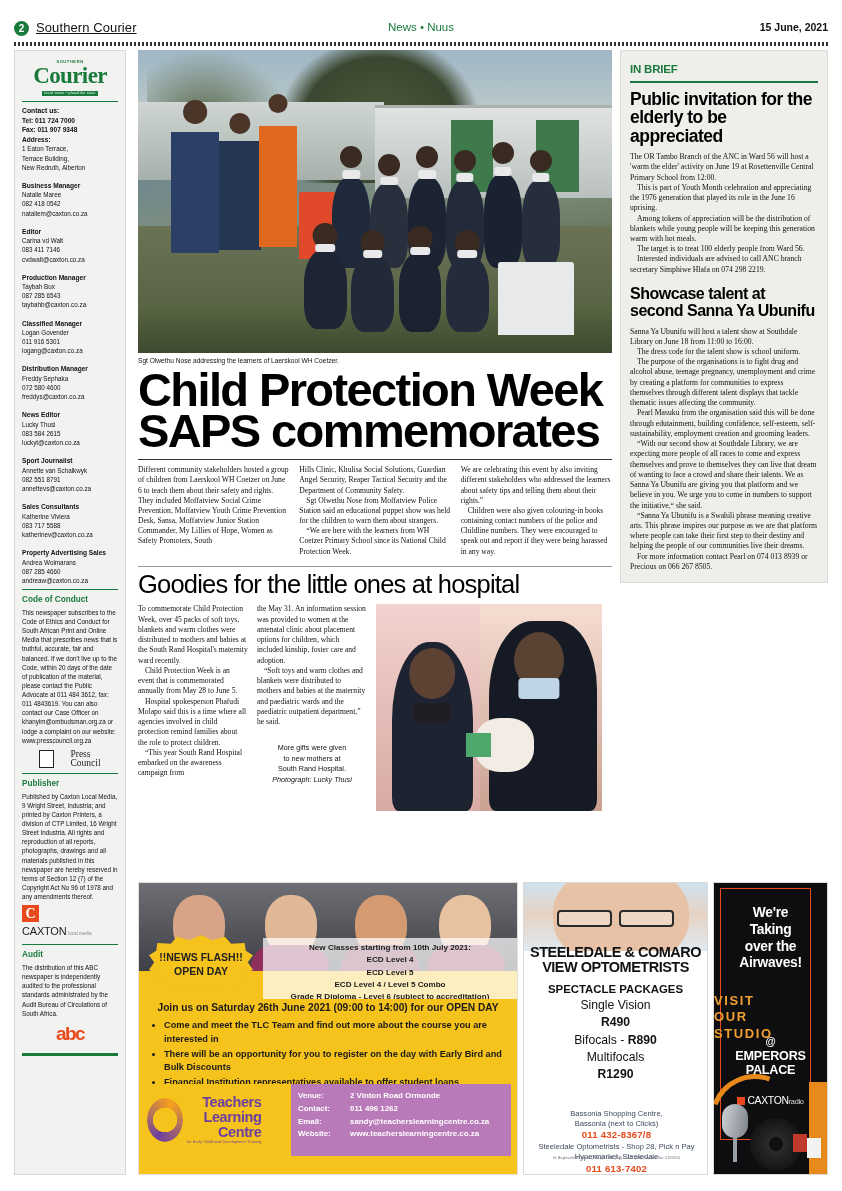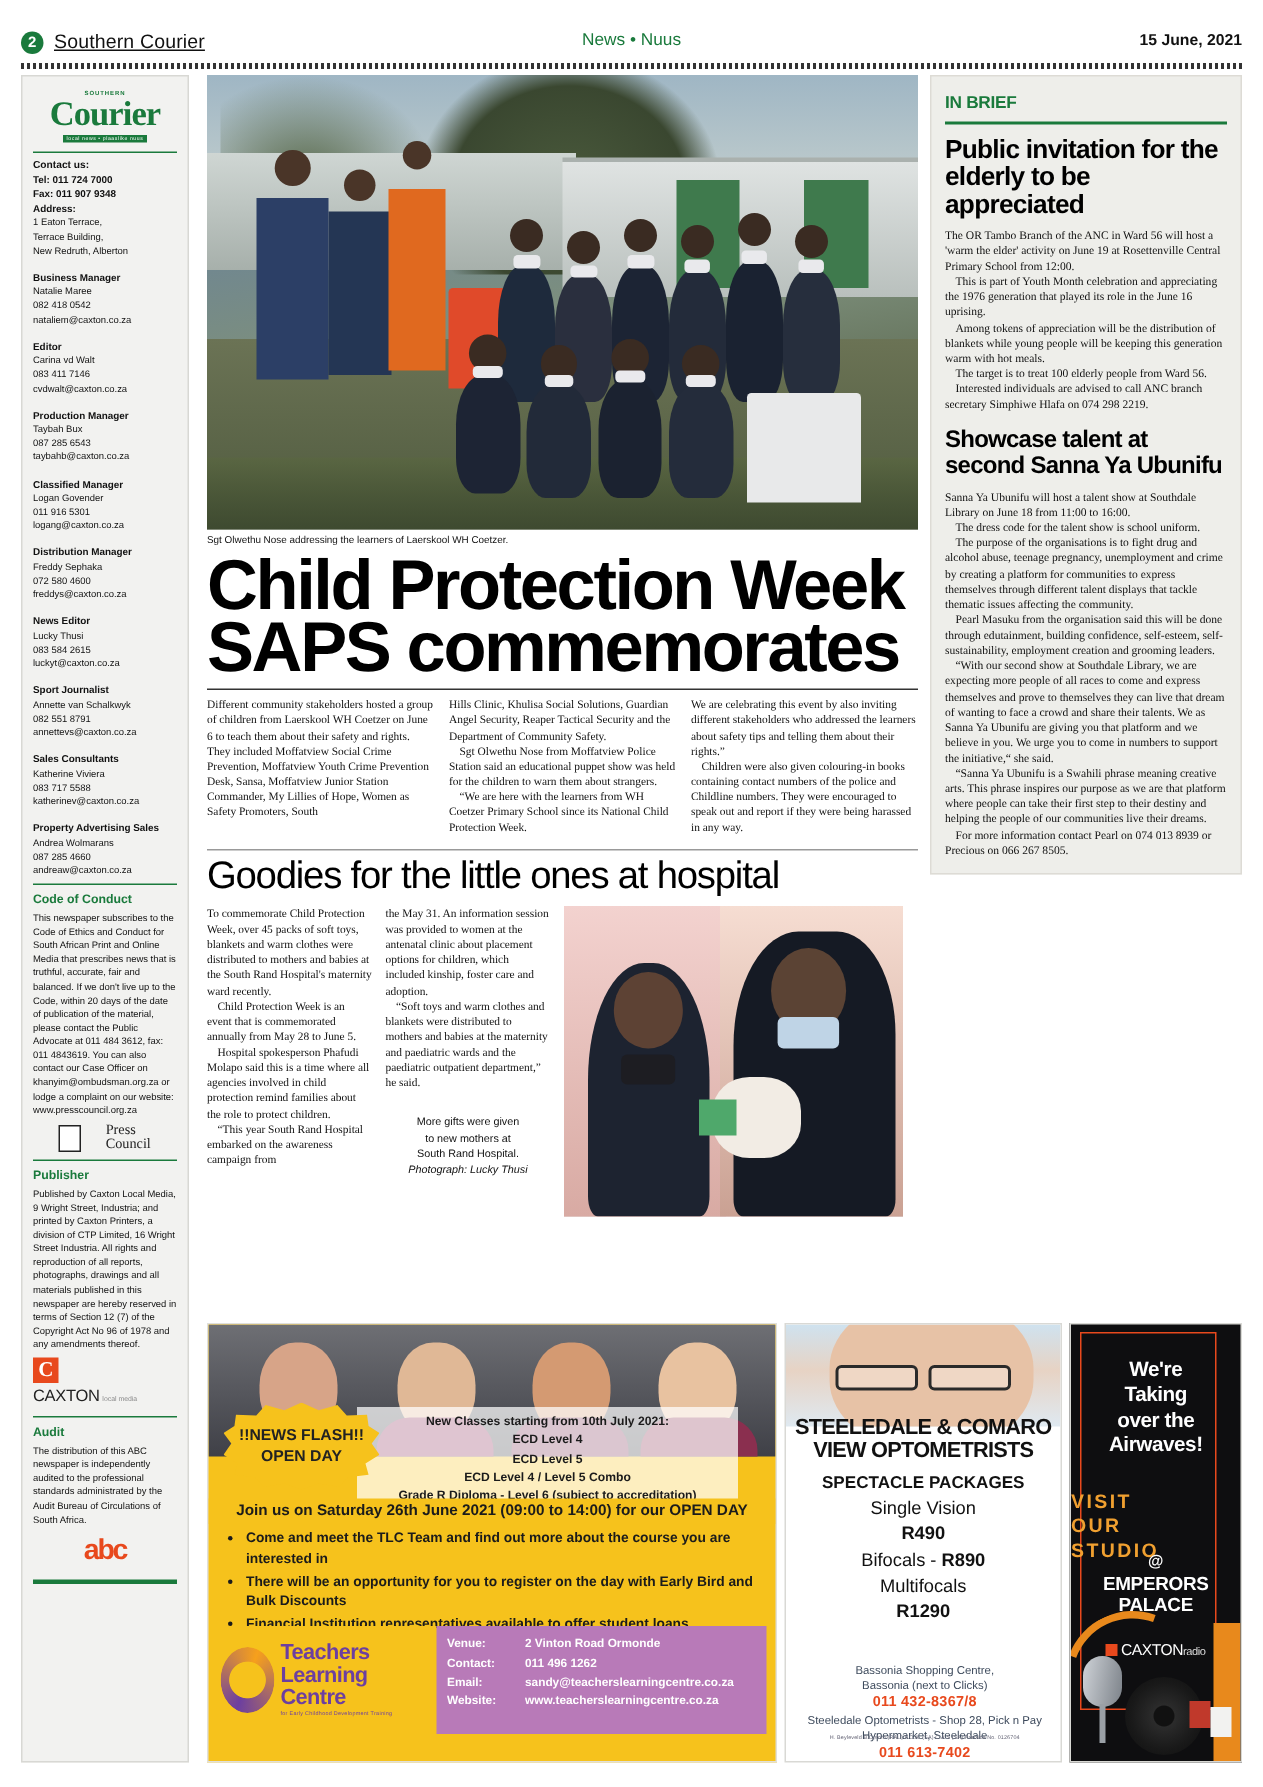--- a/index.html
+++ b/index.html
@@ -172,36 +172,36 @@
   .tlc-body{position:absolute;top:62px;width:78px;height:40px;border-radius:22px 22px 0 0;}
   .tlc-badge{
     position:absolute;left:10px;top:52px;width:104px;height:58px;background:#f6c21c;
     display:flex;flex-direction:column;align-items:center;justify-content:center;
     font-weight:bold;font-size:10.5px;color:#222;line-height:1.35;text-align:center;
     clip-path:polygon(50% 0%,61% 9%,73% 3%,79% 15%,92% 14%,93% 27%,100% 35%,95% 47%,100% 60%,
       91% 70%,93% 83%,80% 86%,74% 97%,61% 93%,50% 100%,39% 93%,26% 97%,20% 86%,7% 83%,
       9% 70%,0% 60%,5% 47%,0% 35%,7% 27%,8% 14%,21% 15%,27% 3%,39% 9%);
   }
   .tlc-classes{
-    position:absolute;right:25px;top:55px;width:244px;background:rgba(255,255,255,.72);
+    position:absolute;right:0;top:55px;width:244px;background:rgba(255,255,255,.72);
     padding:4px 5px;text-align:center;font-weight:bold;font-size:8.1px;line-height:1.52;color:#1b1b1b;
   }
   .tlc-join{position:absolute;left:0;top:116px;width:100%;text-align:center;
     font-weight:bold;font-size:10.2px;color:#1b1b1b;background:#f6c21c;padding:3px 0;}
   .tlc-bullets{position:absolute;left:12px;top:136px;width:356px;font-weight:bold;
     font-size:9.2px;line-height:1.5;color:#1b1b1b;}
   .tlc-bullets li{margin-bottom:1px;}
   .tlc-bullets ul{margin:0;padding-left:13px;}
   .tlc-foot{position:absolute;left:8px;bottom:18px;width:364px;height:72px;display:flex;}
   .tlc-logo{width:144px;background:#f6c21c;display:flex;align-items:center;gap:4px;}
   .tlc-swirl{width:36px;height:44px;border-radius:50%;
     background:conic-gradient(from 200deg,#6c3fa0,#f6a01c,#6c3fa0);
     -webkit-mask:radial-gradient(circle at 50% 50%, transparent 42%, #000 44%);
             mask:radial-gradient(circle at 50% 50%, transparent 42%, #000 44%);}
-  .tlc-logo-txt{font-weight:bold;color:#6c3fa0;font-size:14.5px;line-height:1.02;letter-spacing:-.4px;}
+  .tlc-logo-txt{font-weight:bold;color:#6c3fa0;font-size:14.5px;line-height:1.02;letter-spacing:-.4px;text-align:right;}
   .tlc-logo-txt .tag{display:block;font-size:3.6px;font-weight:normal;color:#6c3fa0;letter-spacing:.2px;margin-top:2px;}
   .tlc-info{flex:1;background:#b87ab8;padding:6px 7px;color:#fff;font-weight:bold;font-size:7.9px;
     line-height:1.62;display:flex;}
   .tlc-info .keys{width:52px;}
   .tlc-info .vals{flex:1;}
 
   
   .ad-opto{width:185px;background:#fff;border:1px solid #d9d9d5;box-sizing:border-box;
     position:relative;overflow:hidden;}
   .opto-photo{position:absolute;left:0;top:0;width:100%;height:68px;

